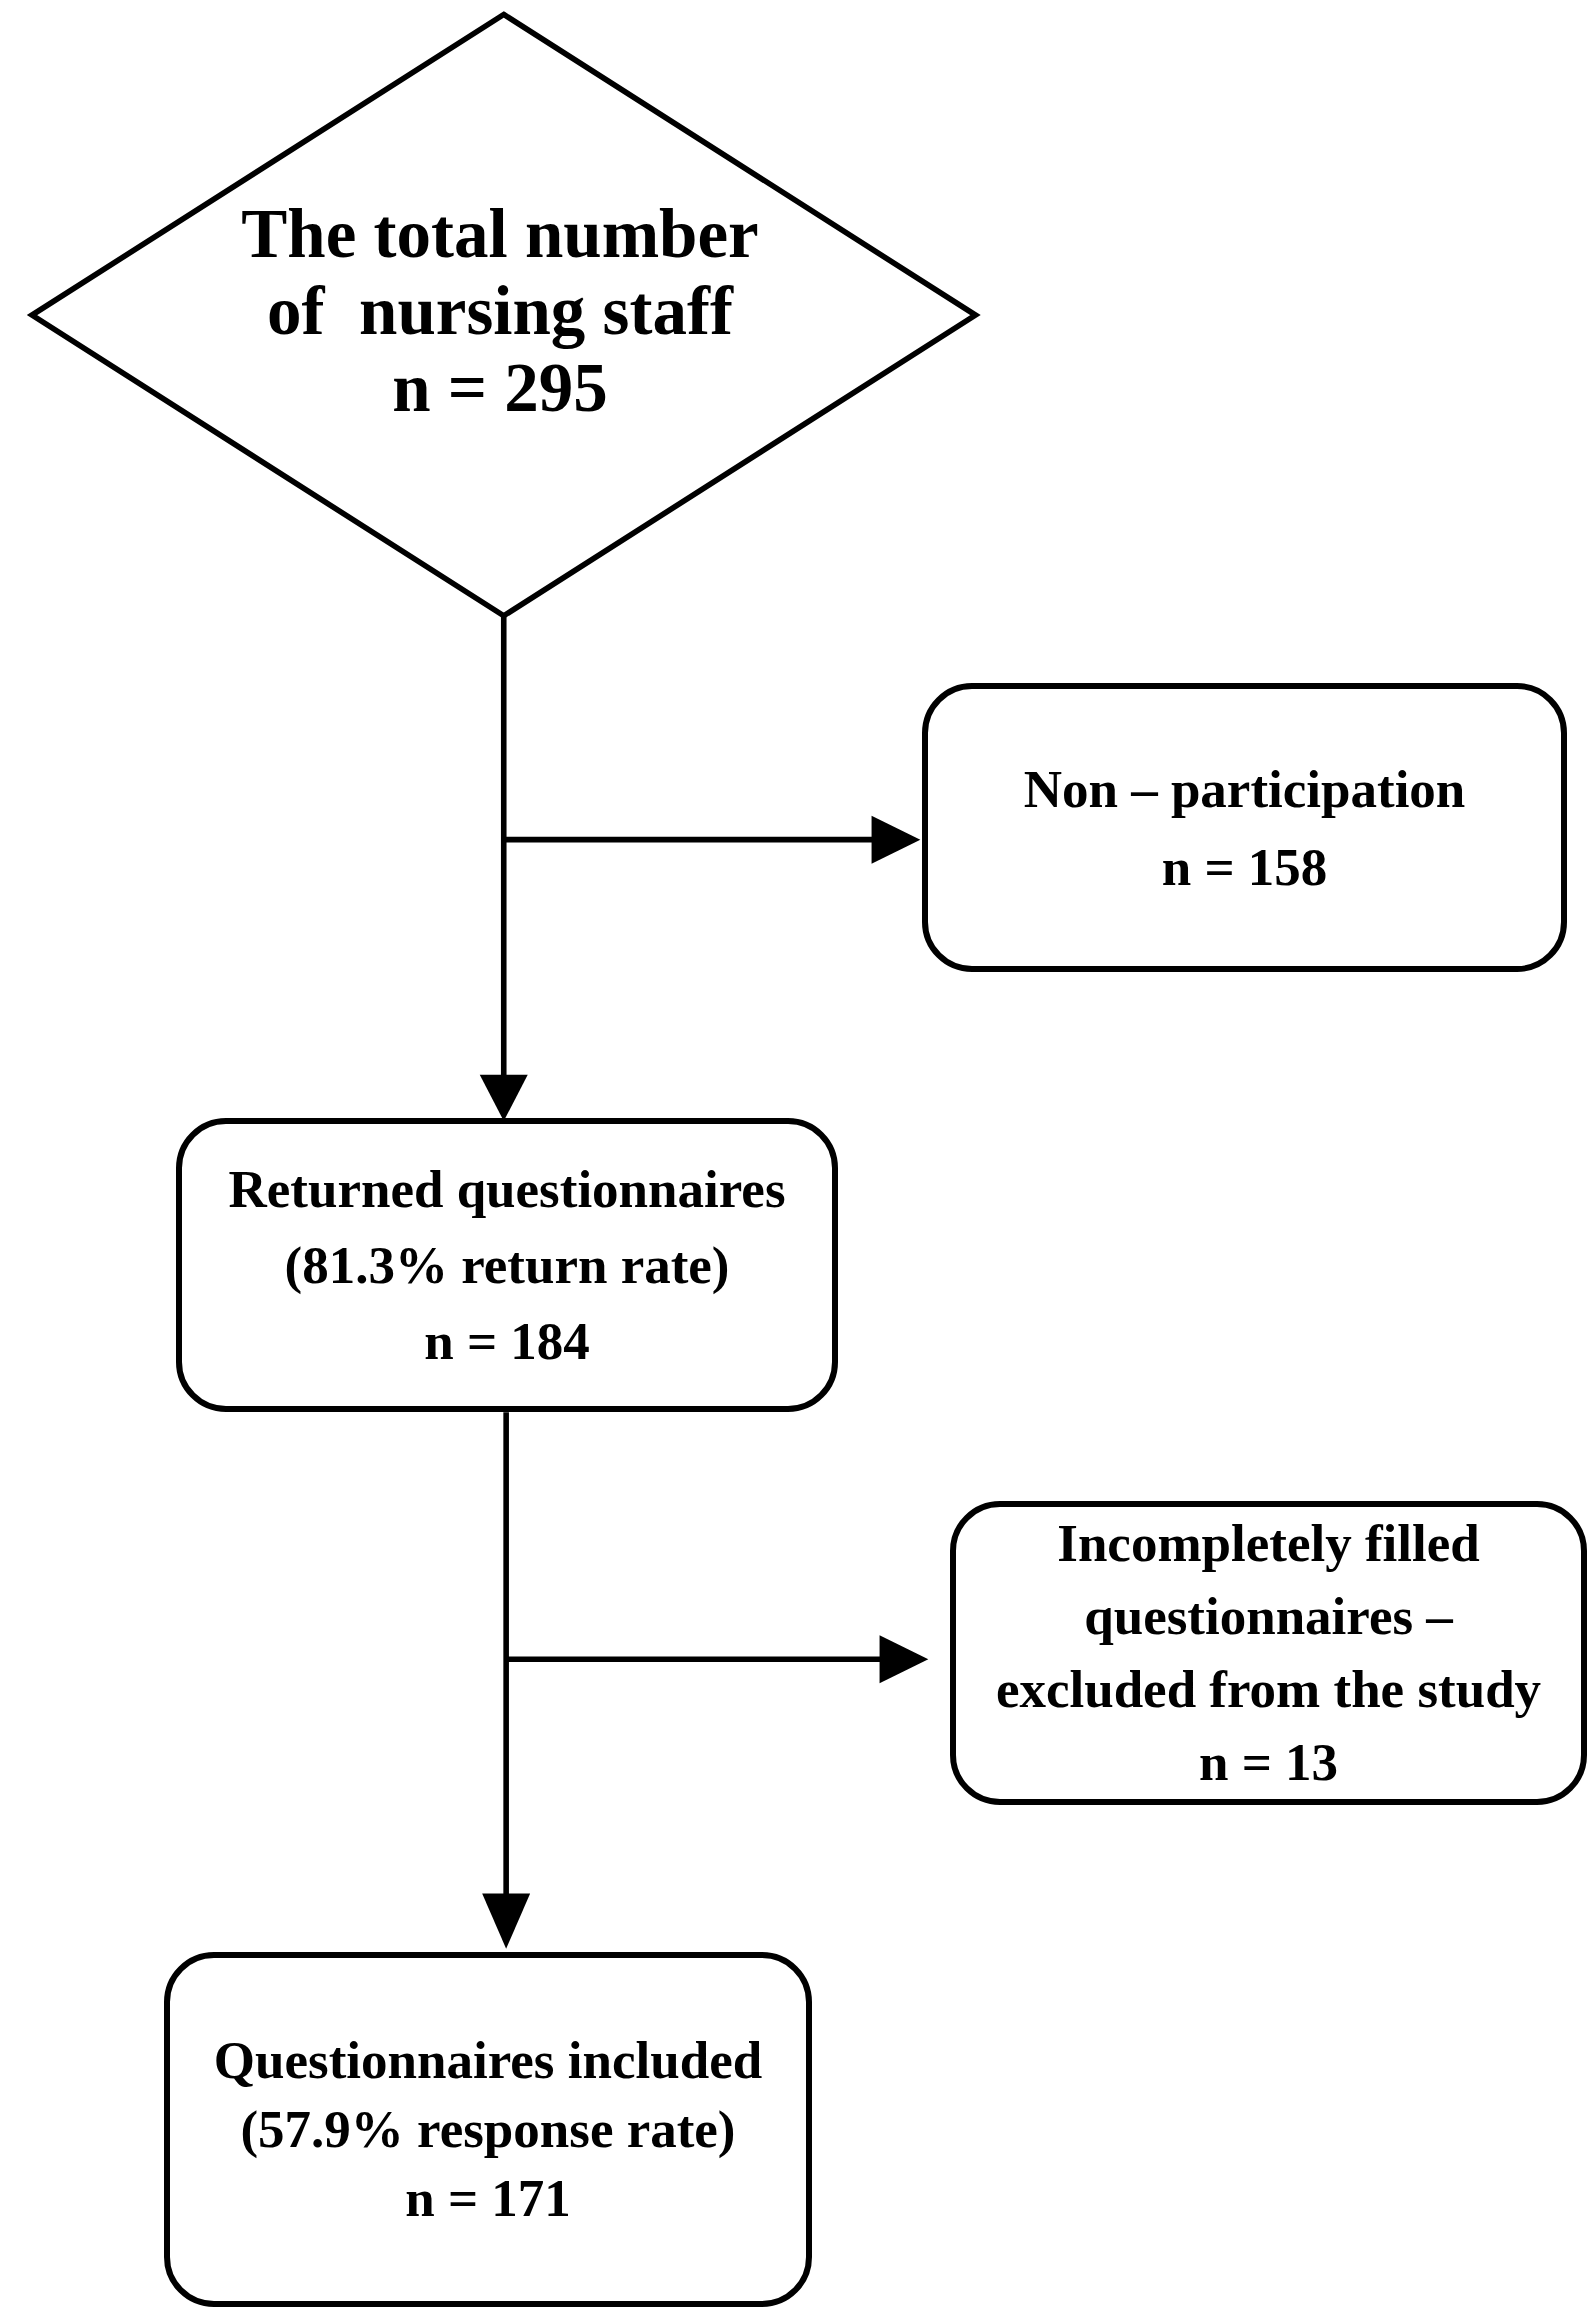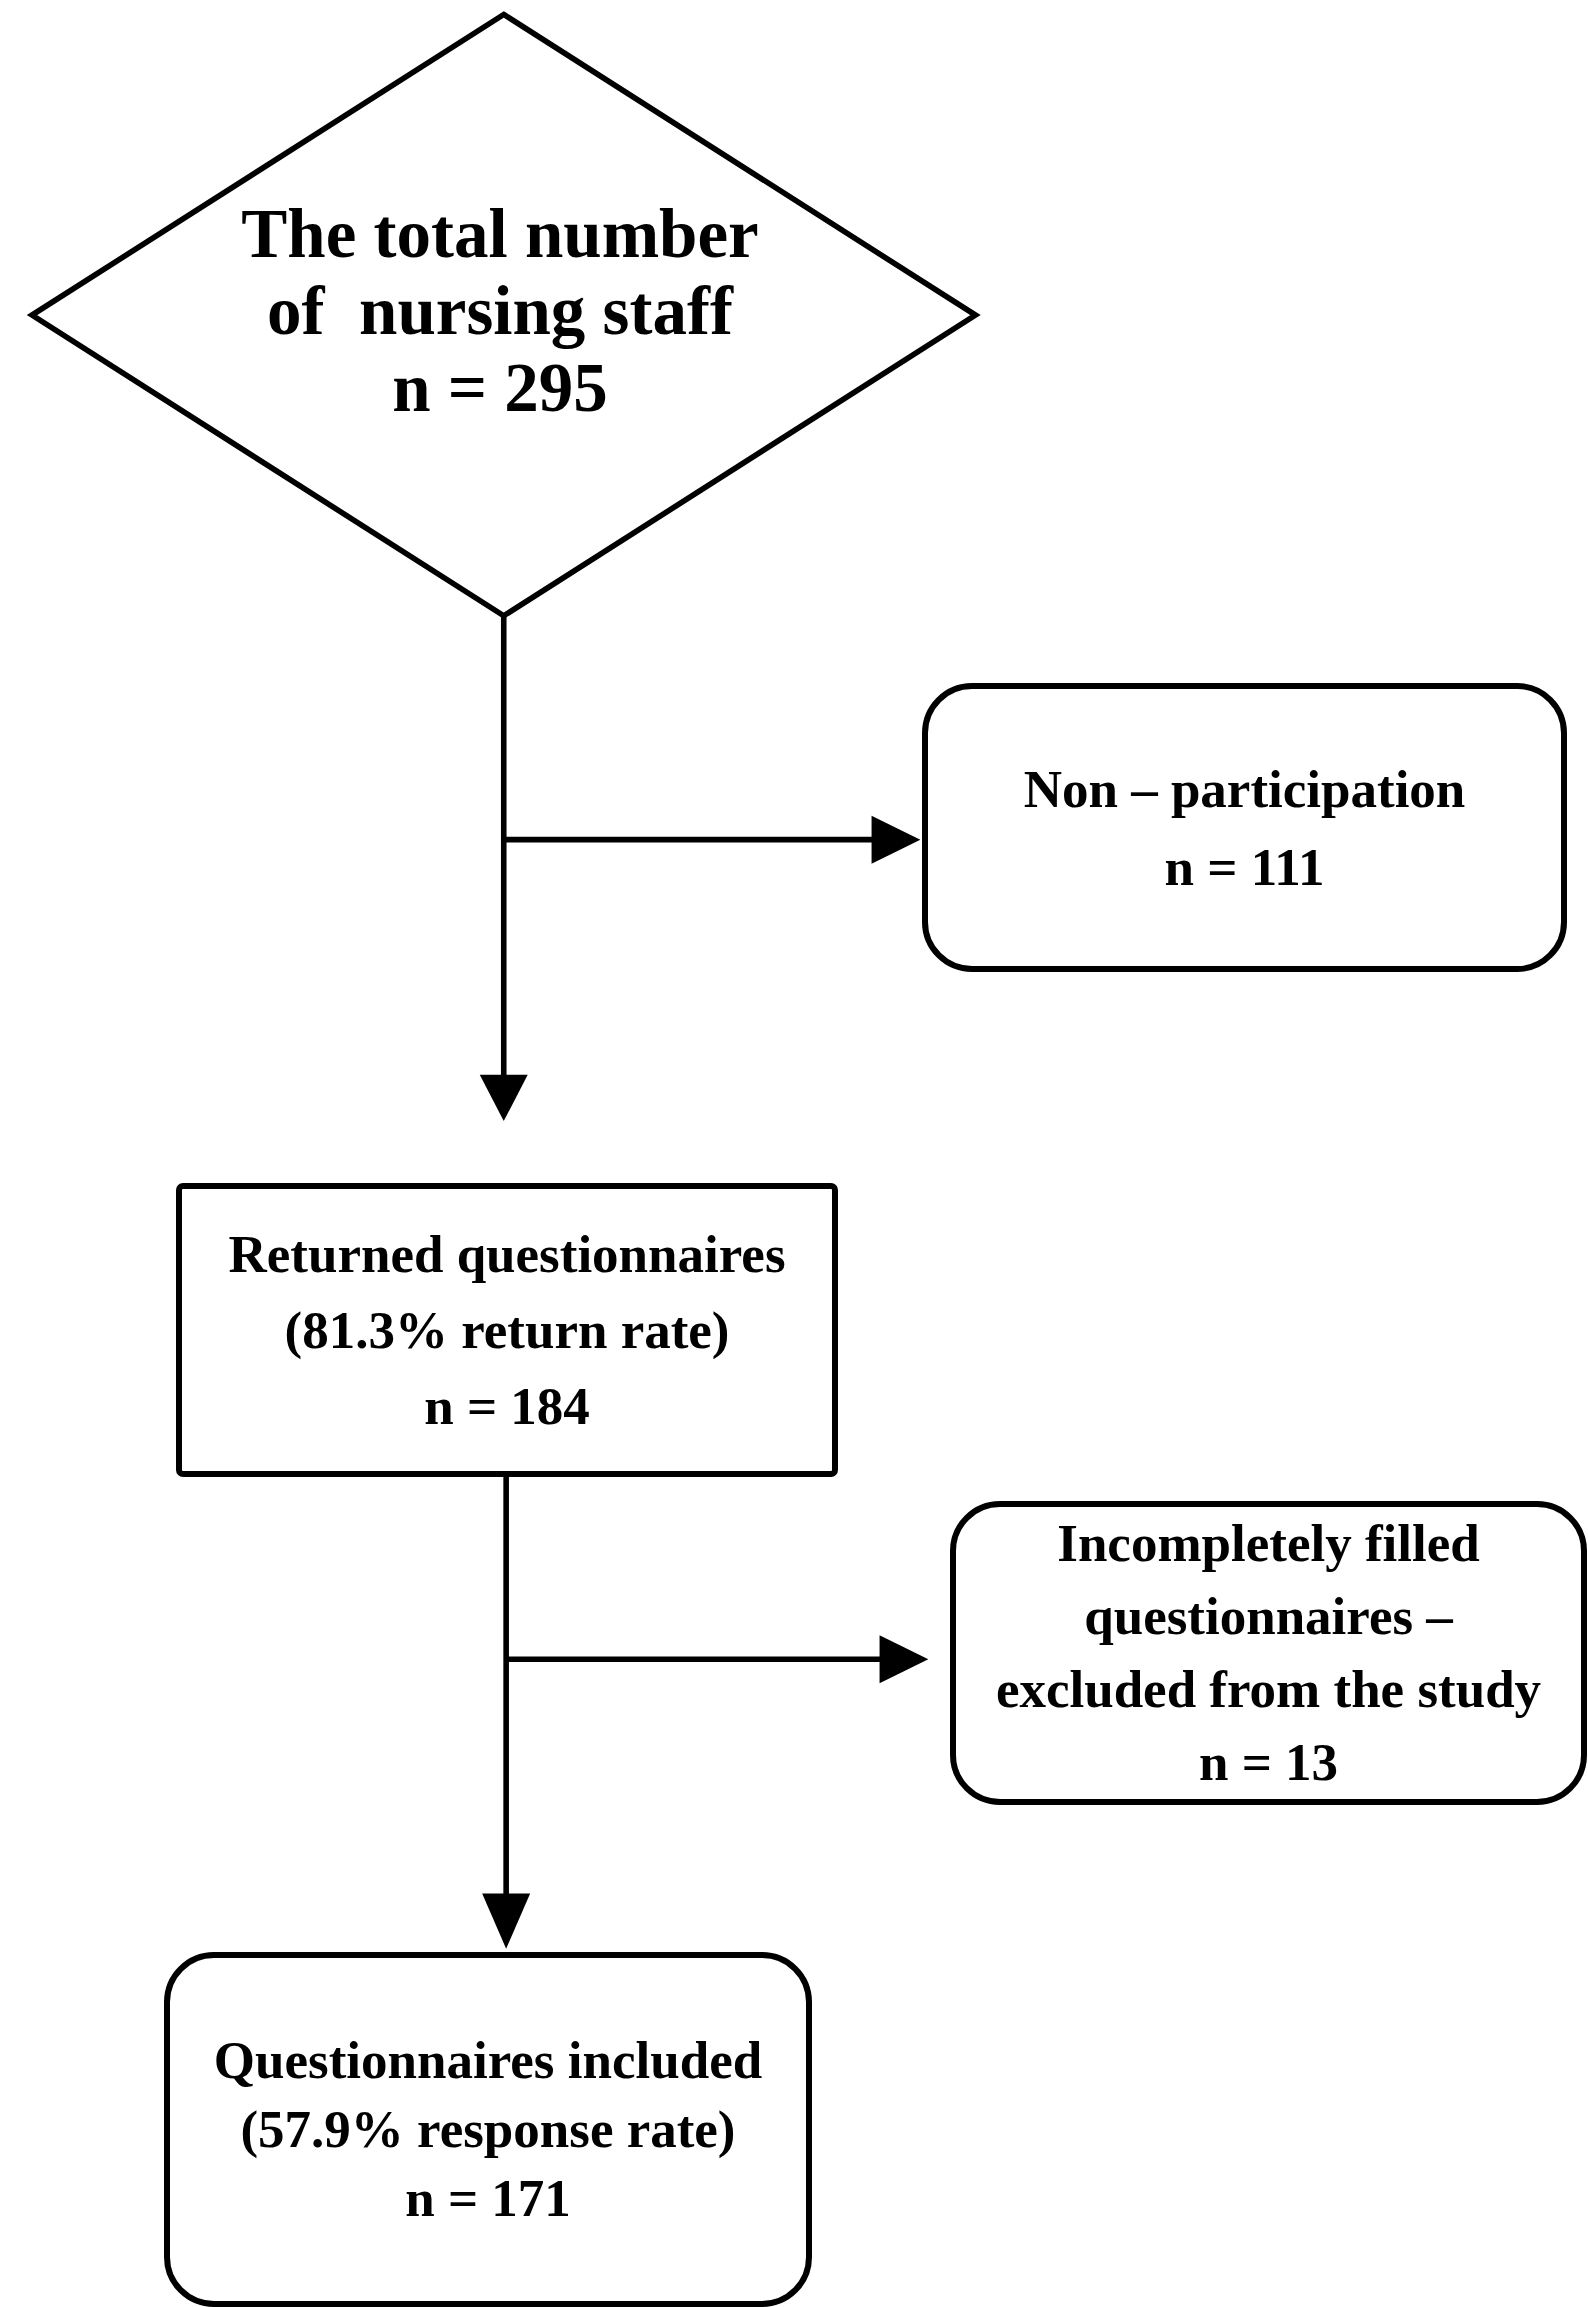--- a/index.html
+++ b/index.html
@@ -71,24 +71,23 @@
     font-size:53px;
     color:var(--color-text);
   }
   .box div{ white-space:pre-wrap; }
   .box-nonparticipation{
     left:922px; top:683px;
     width:645px; height:289px;
     line-height:78px;
   }
   .box-returned{
-    left:176px; top:1183px;
+    left:176px; top:1118px;
     width:662px; height:294px;
     line-height:76px;
-    border-radius:7px;
   }
   .box-incomplete{
     left:950px; top:1501px;
     width:637px; height:304px;
     line-height:73px;
   }
   .box-included{
     left:164px; top:1952px;
     width:648px; height:355px;
     line-height:69px;
@@ -117,21 +116,21 @@
   </svg>
 
   <div class="node-text diamond-label">
     <div>The total number</div>
     <div>of  nursing staff</div>
     <div>n = 295</div>
   </div>
 
   <div class="box box-nonparticipation">
     <div>Non – participation</div>
-    <div>n = 111</div>
+    <div>n = 158</div>
   </div>
 
   <div class="box box-returned">
     <div>Returned questionnaires</div>
     <div>(81.3% return rate)</div>
     <div>n = 184</div>
   </div>
 
   <div class="box box-incomplete">
     <div>Incompletely filled</div>

